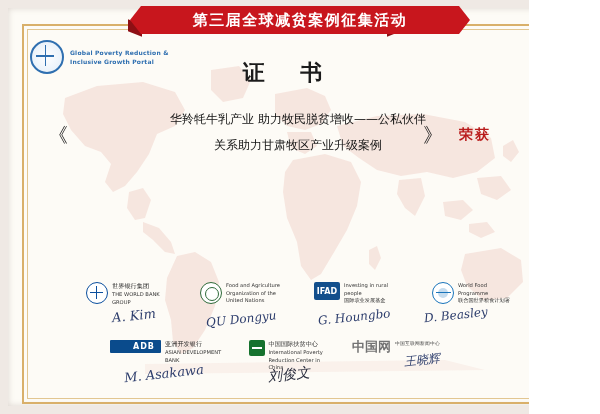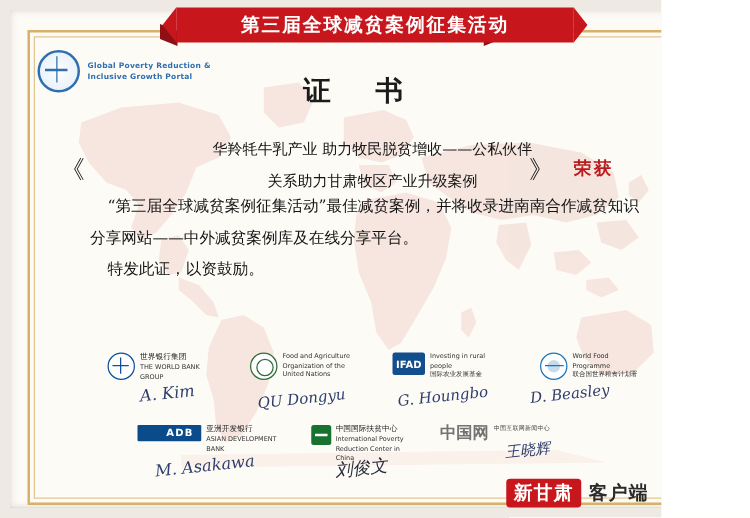--- a/index.html
+++ b/index.html
@@ -434,25 +434,20 @@
   <div class="cert-title">证 书</div>
 
   <div class="cert-body">
     <div class="line-center">华羚牦牛乳产业  助力牧民脱贫增收——公私伙伴</div>
     <div class="line-center">关系助力甘肃牧区产业升级案例</div>
   </div>
   <div class="quote-l">《</div>
   <div class="quote-r">》</div>
   <div class="huo-de">荣获</div>
 
-  <div class="para">
-    <p class="indent">“第三届全球减贫案例征集活动”最佳减贫案例，并将收录进南南合作减贫知识</p>
-    <p>分享网站——中外减贫案例库及在线分享平台。</p>
-    <p class="indent">特发此证，以资鼓励。</p>
-  </div>
 
   <div class="logos-row1">
     <div class="logo">
       <span class="circle-mark wb-mark"></span>
       <span class="logo-cap">
         <span class="cn">世界银行集团</span><br>
         <span>THE WORLD BANK GROUP</span>
       </span>
     </div>
     <div class="logo">
@@ -502,18 +497,14 @@
   </div>
 
   <div class="sig sig-1">A. Kim</div>
   <div class="sig sig-2">QU Dongyu</div>
   <div class="sig sig-3">G. Houngbo</div>
   <div class="sig sig-4">D. Beasley</div>
   <div class="sig sig-5">M. Asakawa</div>
   <div class="sig sig-6">刘俊文</div>
   <div class="sig sig-7">王晓辉</div>
 
-  <div class="brand">
-    <span class="brand-badge">新甘肃</span>
-    <span class="brand-label">客户端</span>
-  </div>
 
 </div>
 
 </body></html>

